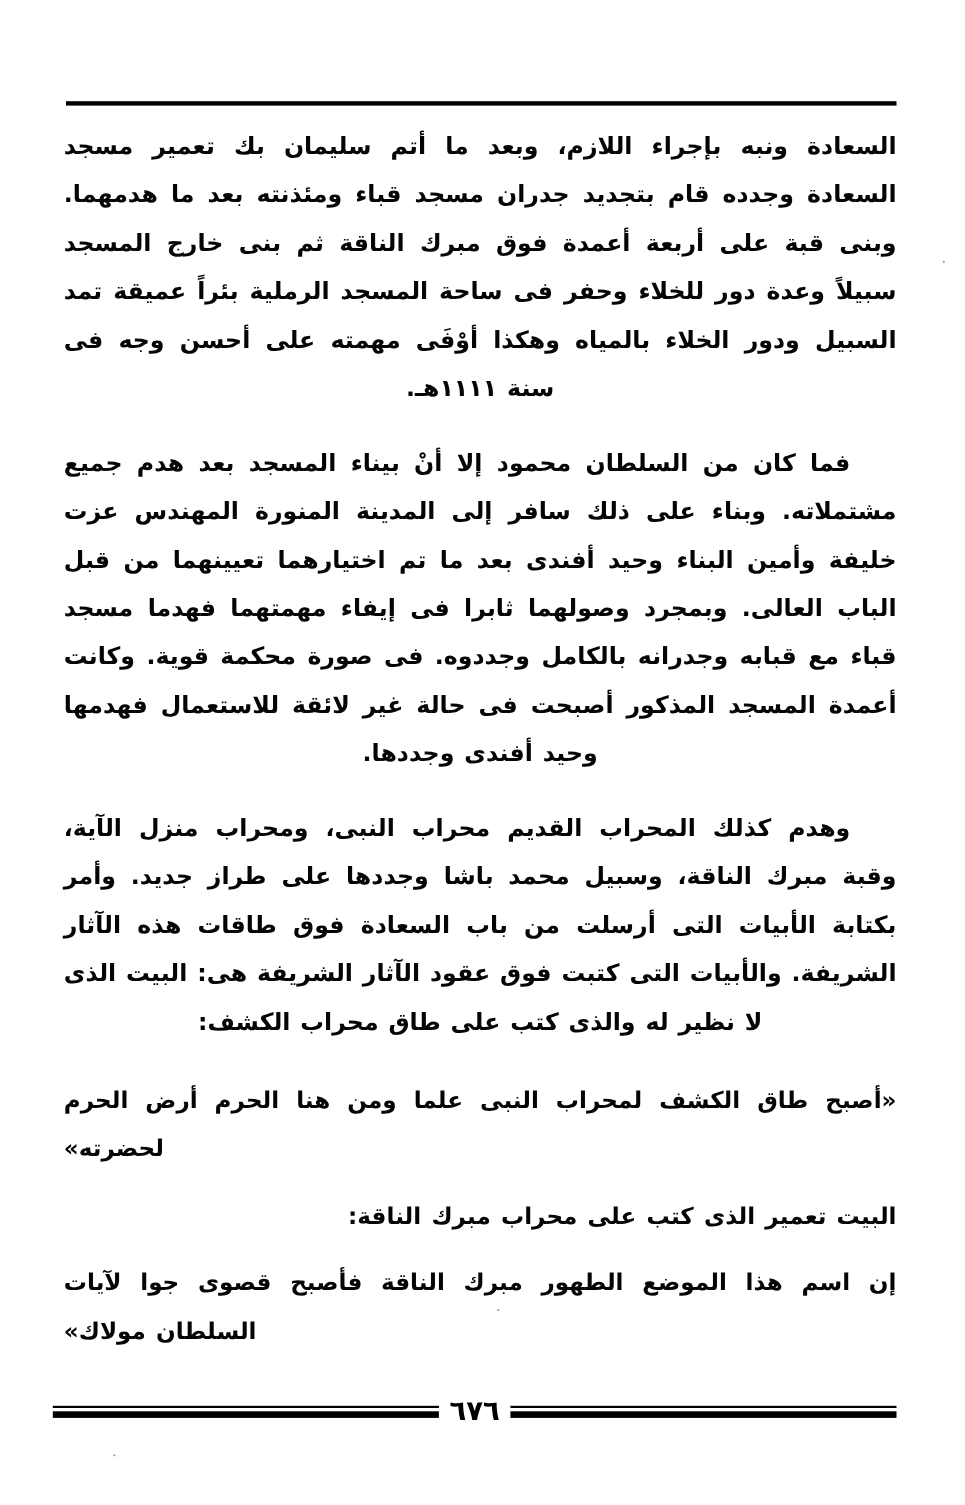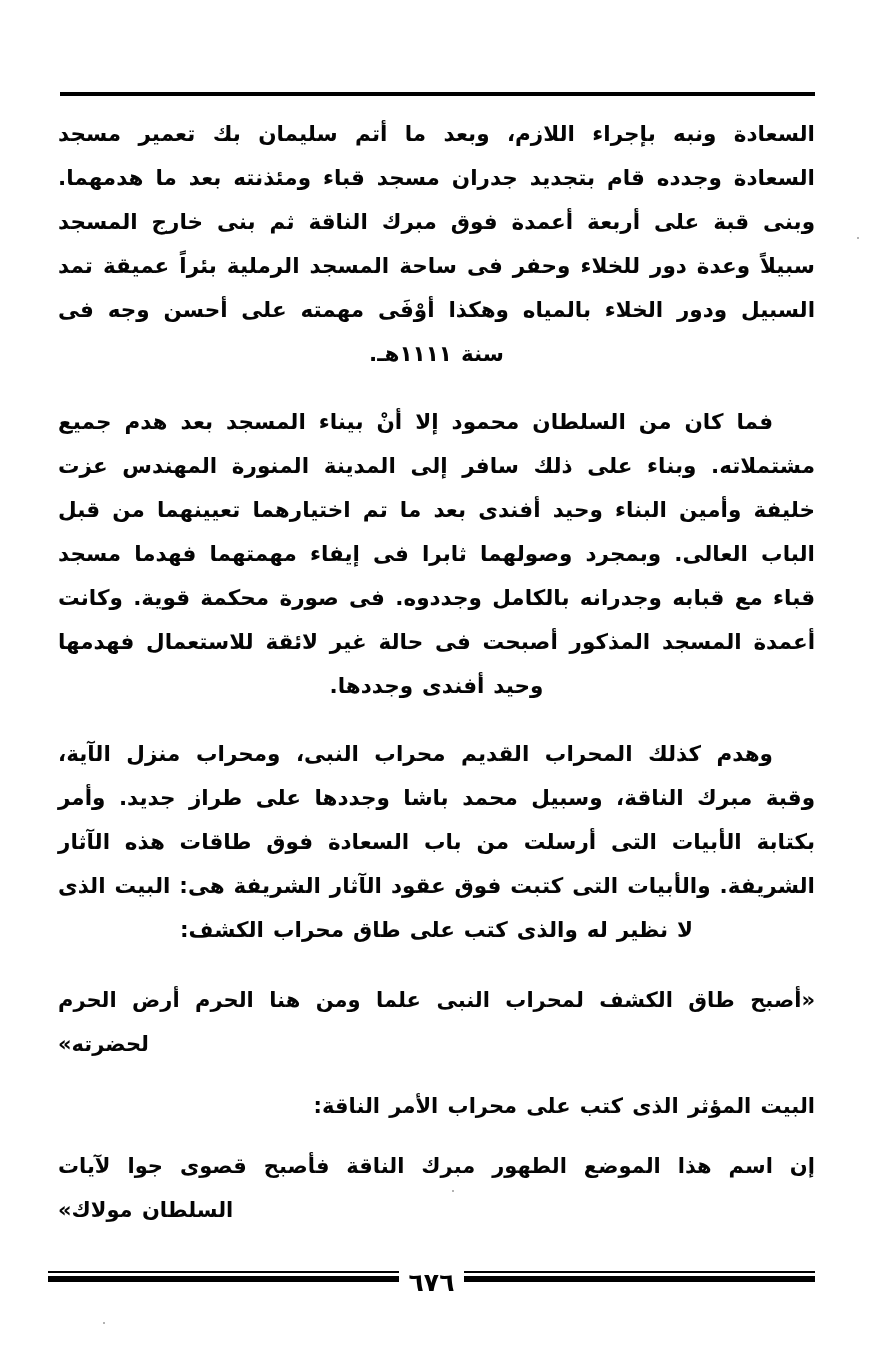--- a/index.html
+++ b/index.html
@@ -97,20 +97,21 @@
     word-spacing: 2px;
   }
 
   
   .footer {
     position: absolute;
     bottom: 72px;
     right: 62px;
     left: 48px;
     display: flex;
+    align-items: center;
     direction: ltr;
   }
 
   .footer-rule {
     flex: 1 1 auto;
     height: 12px;
     position: relative;
   }
 
   .footer-rule::before {
@@ -173,21 +174,21 @@
 
     <p class="para p1">السعادة ونبه بإجراء اللازم، وبعد ما أتم سليمان بك تعمير مسجد السعادة وجدده قام بتجديد جدران مسجد قباء ومئذنته بعد ما هدمهما. وبنى قبة على أربعة أعمدة فوق مبرك الناقة ثم بنى خارج المسجد سبيلاً وعدة دور للخلاء وحفر فى ساحة المسجد الرملية بئراً عميقة تمد السبيل ودور الخلاء بالمياه وهكذا أوْفَى مهمته على أحسن وجه فى سنة ١١١١هـ.</p>
 
 
     <p class="para p3 indent">فما كان من السلطان محمود إلا أنْ بيناء المسجد بعد هدم جميع مشتملاته. وبناء على ذلك سافر إلى المدينة المنورة المهندس عزت خليفة وأمين البناء وحيد أفندى بعد ما تم اختيارهما تعيينهما من قبل الباب العالى. وبمجرد وصولهما ثابرا فى إيفاء مهمتهما فهدما مسجد قباء مع قبابه وجدرانه بالكامل وجددوه. فى صورة محكمة قوية. وكانت أعمدة المسجد المذكور أصبحت فى حالة غير لائقة للاستعمال فهدمها وحيد أفندى وجددها.</p>
 
     <p class="para p4 indent">وهدم كذلك المحراب القديم محراب النبى، ومحراب منزل الآية، وقبة مبرك الناقة، وسبيل محمد باشا وجددها على طراز جديد. وأمر بكتابة الأبيات التى أرسلت من باب السعادة فوق طاقات هذه الآثار الشريفة. والأبيات التى كتبت فوق عقود الآثار الشريفة هى: البيت الذى لا نظير له والذى كتب على طاق محراب الكشف:</p>
 
     <p class="verse">«أصبح طاق الكشف لمحراب النبى علما ومن هنا الحرم أرض الحرم لحضرته»</p>
 
-    <p class="verse-caption">البيت المؤثر الذى كتب على محراب الأمر الناقة:</p>
+    <p class="verse-caption">البيت تعمير الذى كتب على محراب مبرك الناقة:</p>
 
     <p class="verse-last">إن اسم هذا الموضع الطهور مبرك الناقة فأصبح قصوى جوا لآيات السلطان مولاك»</p>
 
   </div>
 
   <div class="footer">
     <span class="footer-rule"></span>
     <span class="page-number">٦٧٦</span>
     <span class="footer-rule"></span>
   </div>

